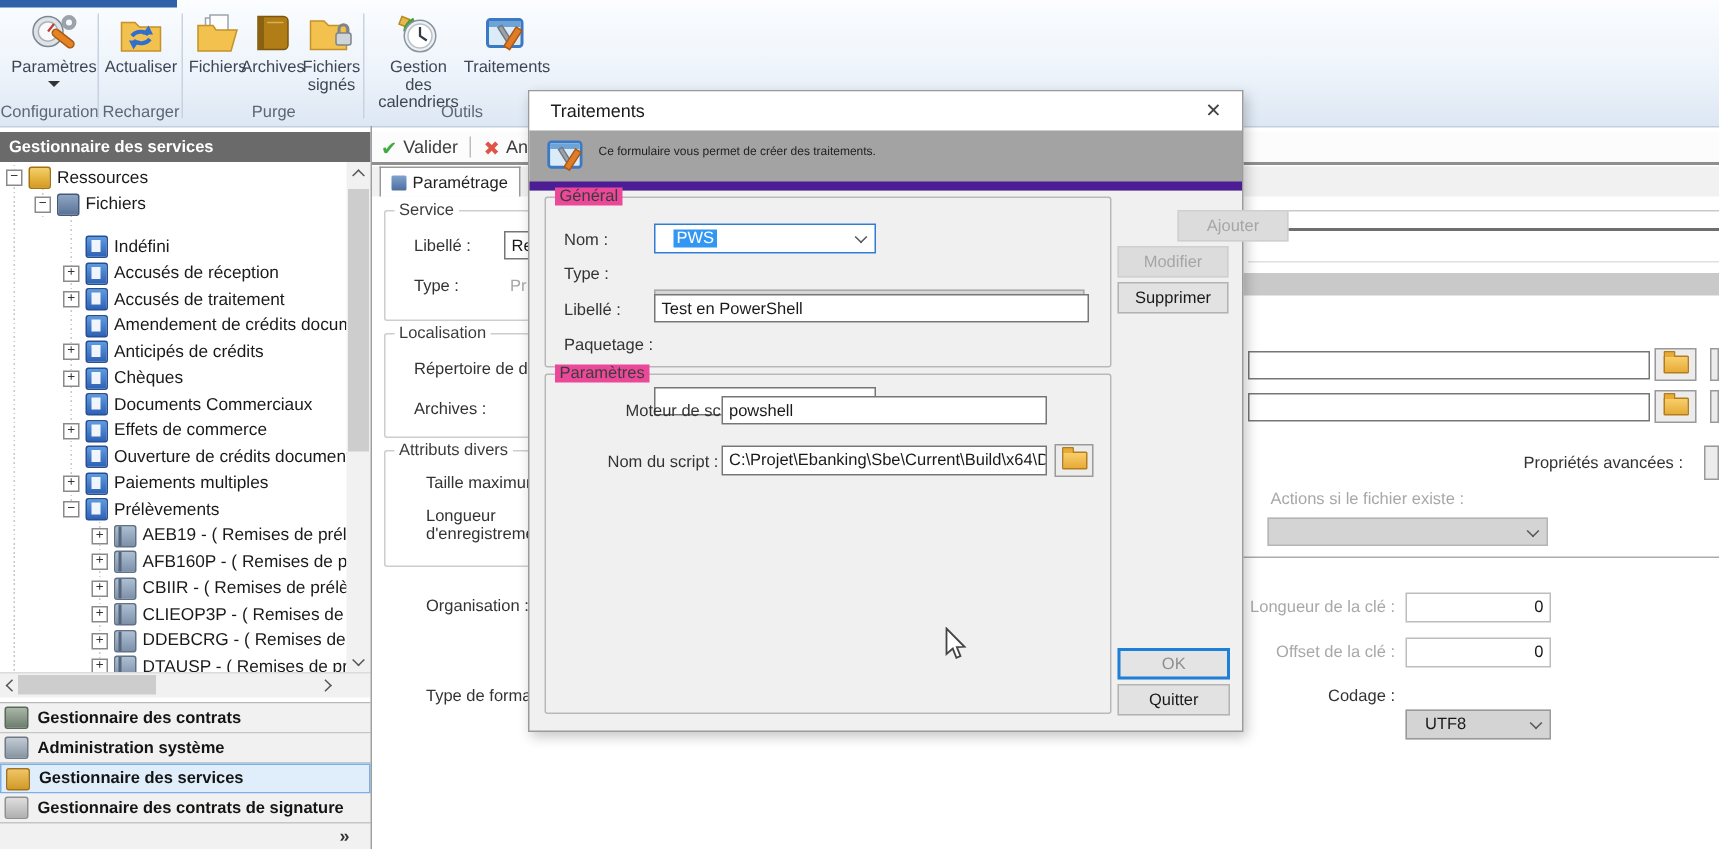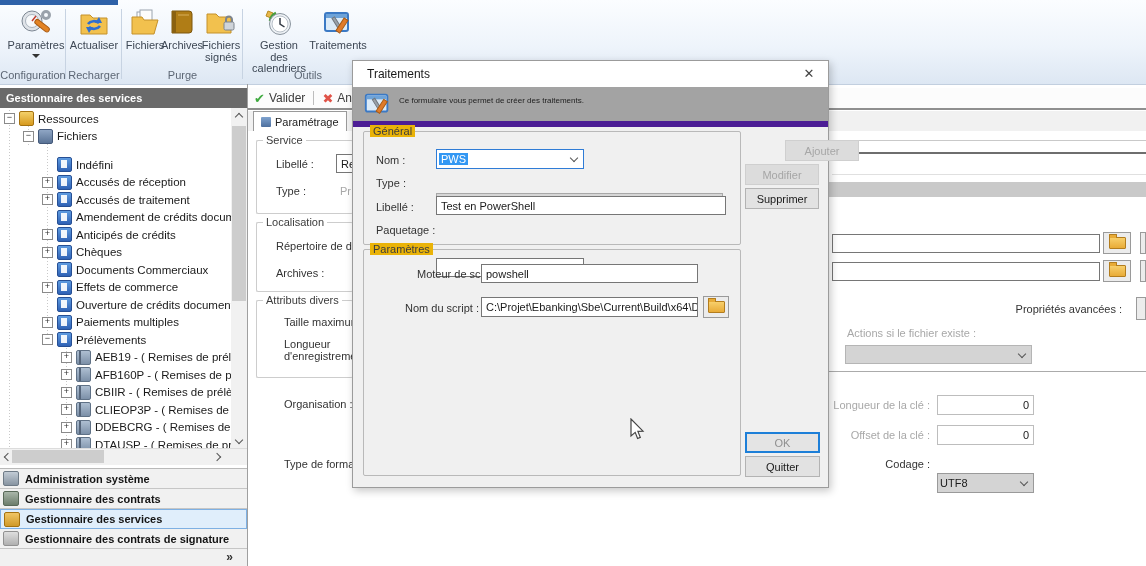--- a/index.html
+++ b/index.html
@@ -72,39 +72,39 @@
   .tab.active{background:#fff;border:1px solid #9a9a9a;border-bottom:none;}
   .tab-ic{width:10px;height:10px;border-radius:1px;background:linear-gradient(#7fa3cf,#4d6f9e);margin-right:4px;}
   .grpbox{border:1px solid #cdcdcd;border-radius:2px;}
   .grplbl{position:absolute;top:-7px;left:6px;background:#fff;padding:0 3px;color:#3c3c3c;}
   .formlbl{color:#333;}
   .formlbl.dis{color:#a8a8a8;}
   .fld{background:#fff;border:1px solid #767676;font-size:11px;display:flex;align-items:center;
     padding:0 4px;box-sizing:border-box;}
   .fld.light{border-color:#bdbdbd;}
   .cmb{position:relative;background:#d6d6d6;border:1px solid #a8a8a8;display:flex;align-items:center;
-    padding:0 2px;box-sizing:border-box;font-size:11px;}
+    padding:0 12px;box-sizing:border-box;font-size:11px;}
   .cmb .chev{position:absolute;right:6px;top:45%;transform:translateY(-50%) rotate(45deg);}
   .folder-btn{background:#ececec;border:1px solid #9a9a9a;display:flex;align-items:center;
     justify-content:center;cursor:pointer;box-sizing:border-box;}
   .folder-ic{width:15px;height:10px;background:linear-gradient(#f7cf6b,#e8ab37);border:1px solid #b37d1e;
     border-radius:1px;position:relative;}
   .folder-ic::before{content:'';position:absolute;left:-1px;top:-4px;width:6px;height:3px;
     background:#e8ab37;border:1px solid #b37d1e;border-bottom:none;border-radius:1px 1px 0 0;}
   
   .dialog{left:352px;top:60px;width:475px;height:426px;background:#f0f0f0;border:1px solid #9b9b9b;
     box-shadow:2px 3px 8px rgba(0,0,0,.22);z-index:10;}
   .dlg-titlebar{position:absolute;left:0;top:0;right:0;height:26px;background:#fff;}
   .dlg-title{position:absolute;left:14px;top:6px;font-size:12px;color:#1a1a1a;}
   .dlg-close{position:absolute;right:10px;top:4px;width:18px;height:18px;text-align:center;
     line-height:18px;font-size:13px;color:#444;cursor:pointer;}
   .dlg-header{position:absolute;left:0;top:26px;right:0;height:34px;background:#a3a3a3;border-bottom:6px solid #4c1d95;}
   .dlg-desc{position:absolute;left:46px;top:9px;font-size:8px;color:#222;}
   .fieldset{position:absolute;border:1px solid #b9b9b9;border-radius:2px;}
-  .fieldset .grplbl{background:#eab308;text-align:right;}
+  .fieldset .grplbl{background:#ec4899;text-align:right;}
   .btn{position:absolute;display:flex;align-items:center;justify-content:center;font-size:11px;
     background:#e2e2e2;border:1px solid #b3b3b3;color:#1a1a1a;cursor:pointer;box-sizing:border-box;}
   .btn.dis{background:#dcdcdc;border-color:#cfcfcf;color:#a6a6a6;cursor:default;}
   .btn.default{border:2px solid #1d7fd8;color:#8f8f8f;background:#e4e4e4;}
   .sel-text{background:#3297f3;color:#fff;padding:0 2px;}
 </style>
 </head>
 <body>
 
 <div id="app">
@@ -317,26 +317,26 @@
       </div>
     <div class="hsb-thumb"></div>
     <div class="sb-arrow" style="left:212px;top:0;width:13px;height:15px;">
         <span class="chev right"></span>
       </div>
   </div>
 
   <div class="abs nav">
     <div>
         <div class="nav-item">
+          <span class="nic nic-contrats"></span>
+          <span>Gestionnaire des contrats</span>
+        </div>
+        <div class="nav-item">
           <span class="nic nic-admin"></span>
           <span>Administration système</span>
-        </div>
-        <div class="nav-item">
-          <span class="nic nic-contrats"></span>
-          <span>Gestionnaire des contrats</span>
         </div>
         <div class="nav-item sel">
           <span class="nic nic-services"></span>
           <span>Gestionnaire des services</span>
         </div>
         <div class="nav-item">
           <span class="nic nic-signature"></span>
           <span>Gestionnaire des contrats de signature</span>
         </div>
       </div>

